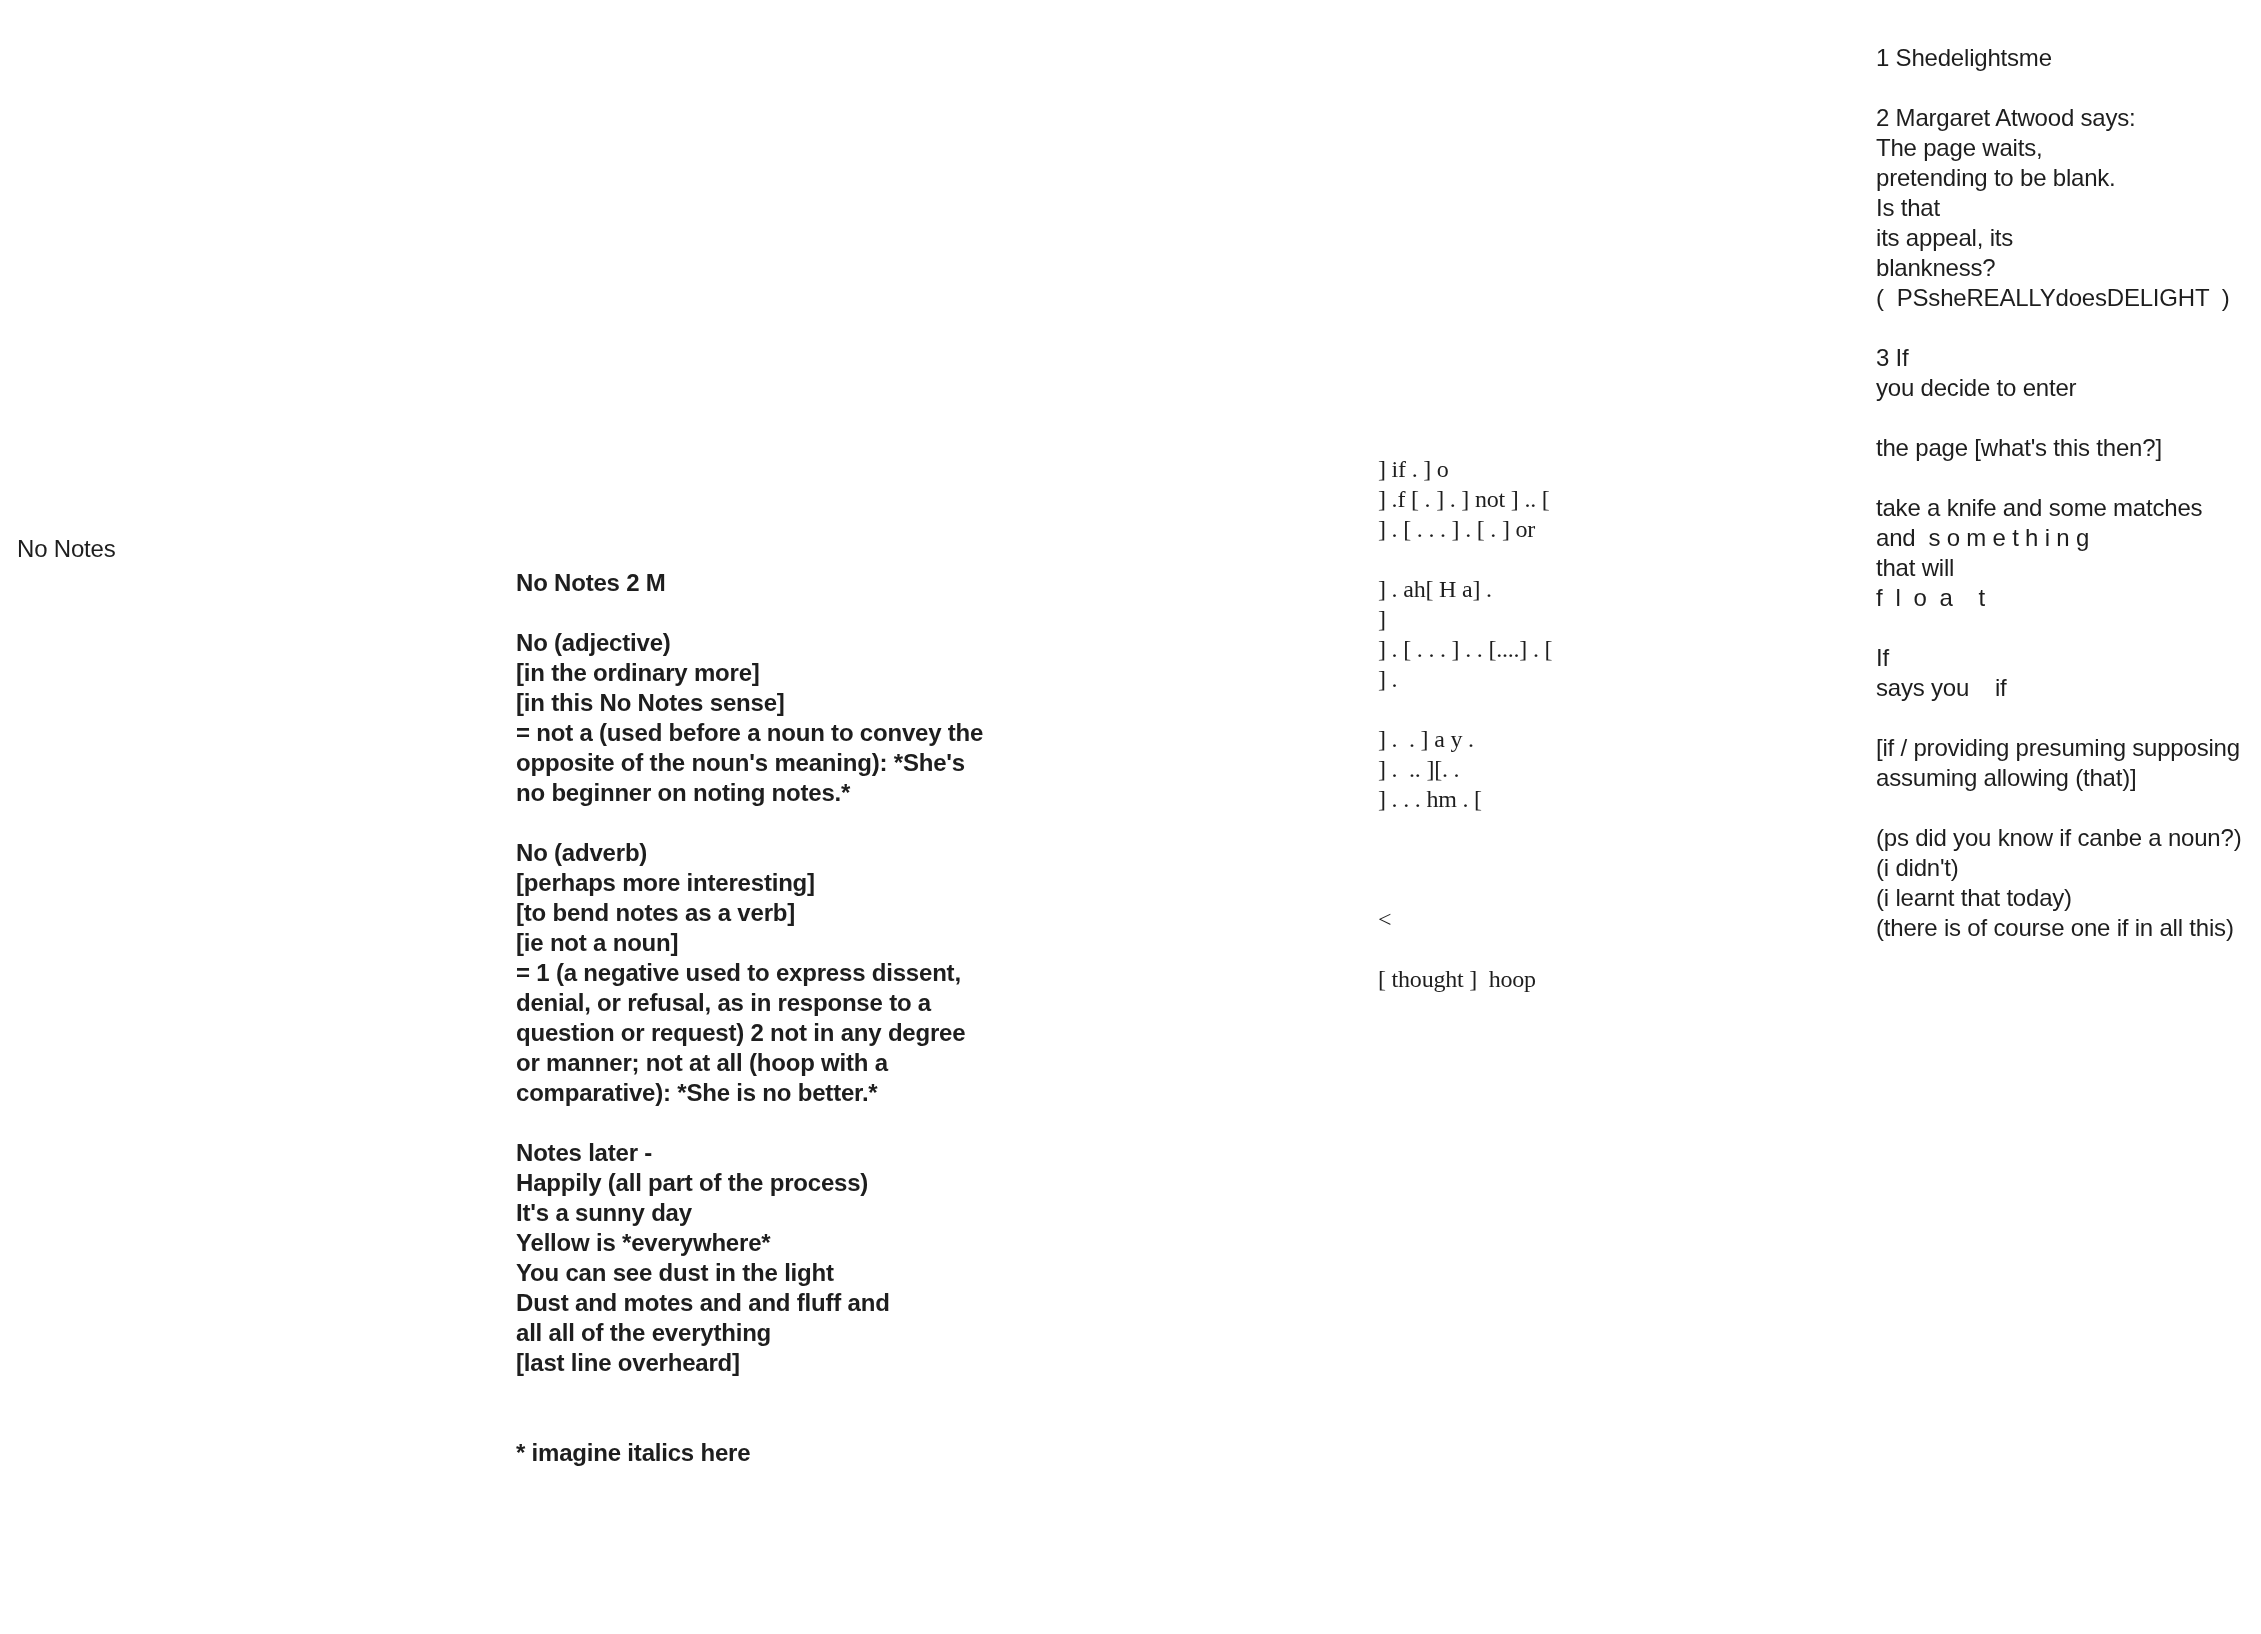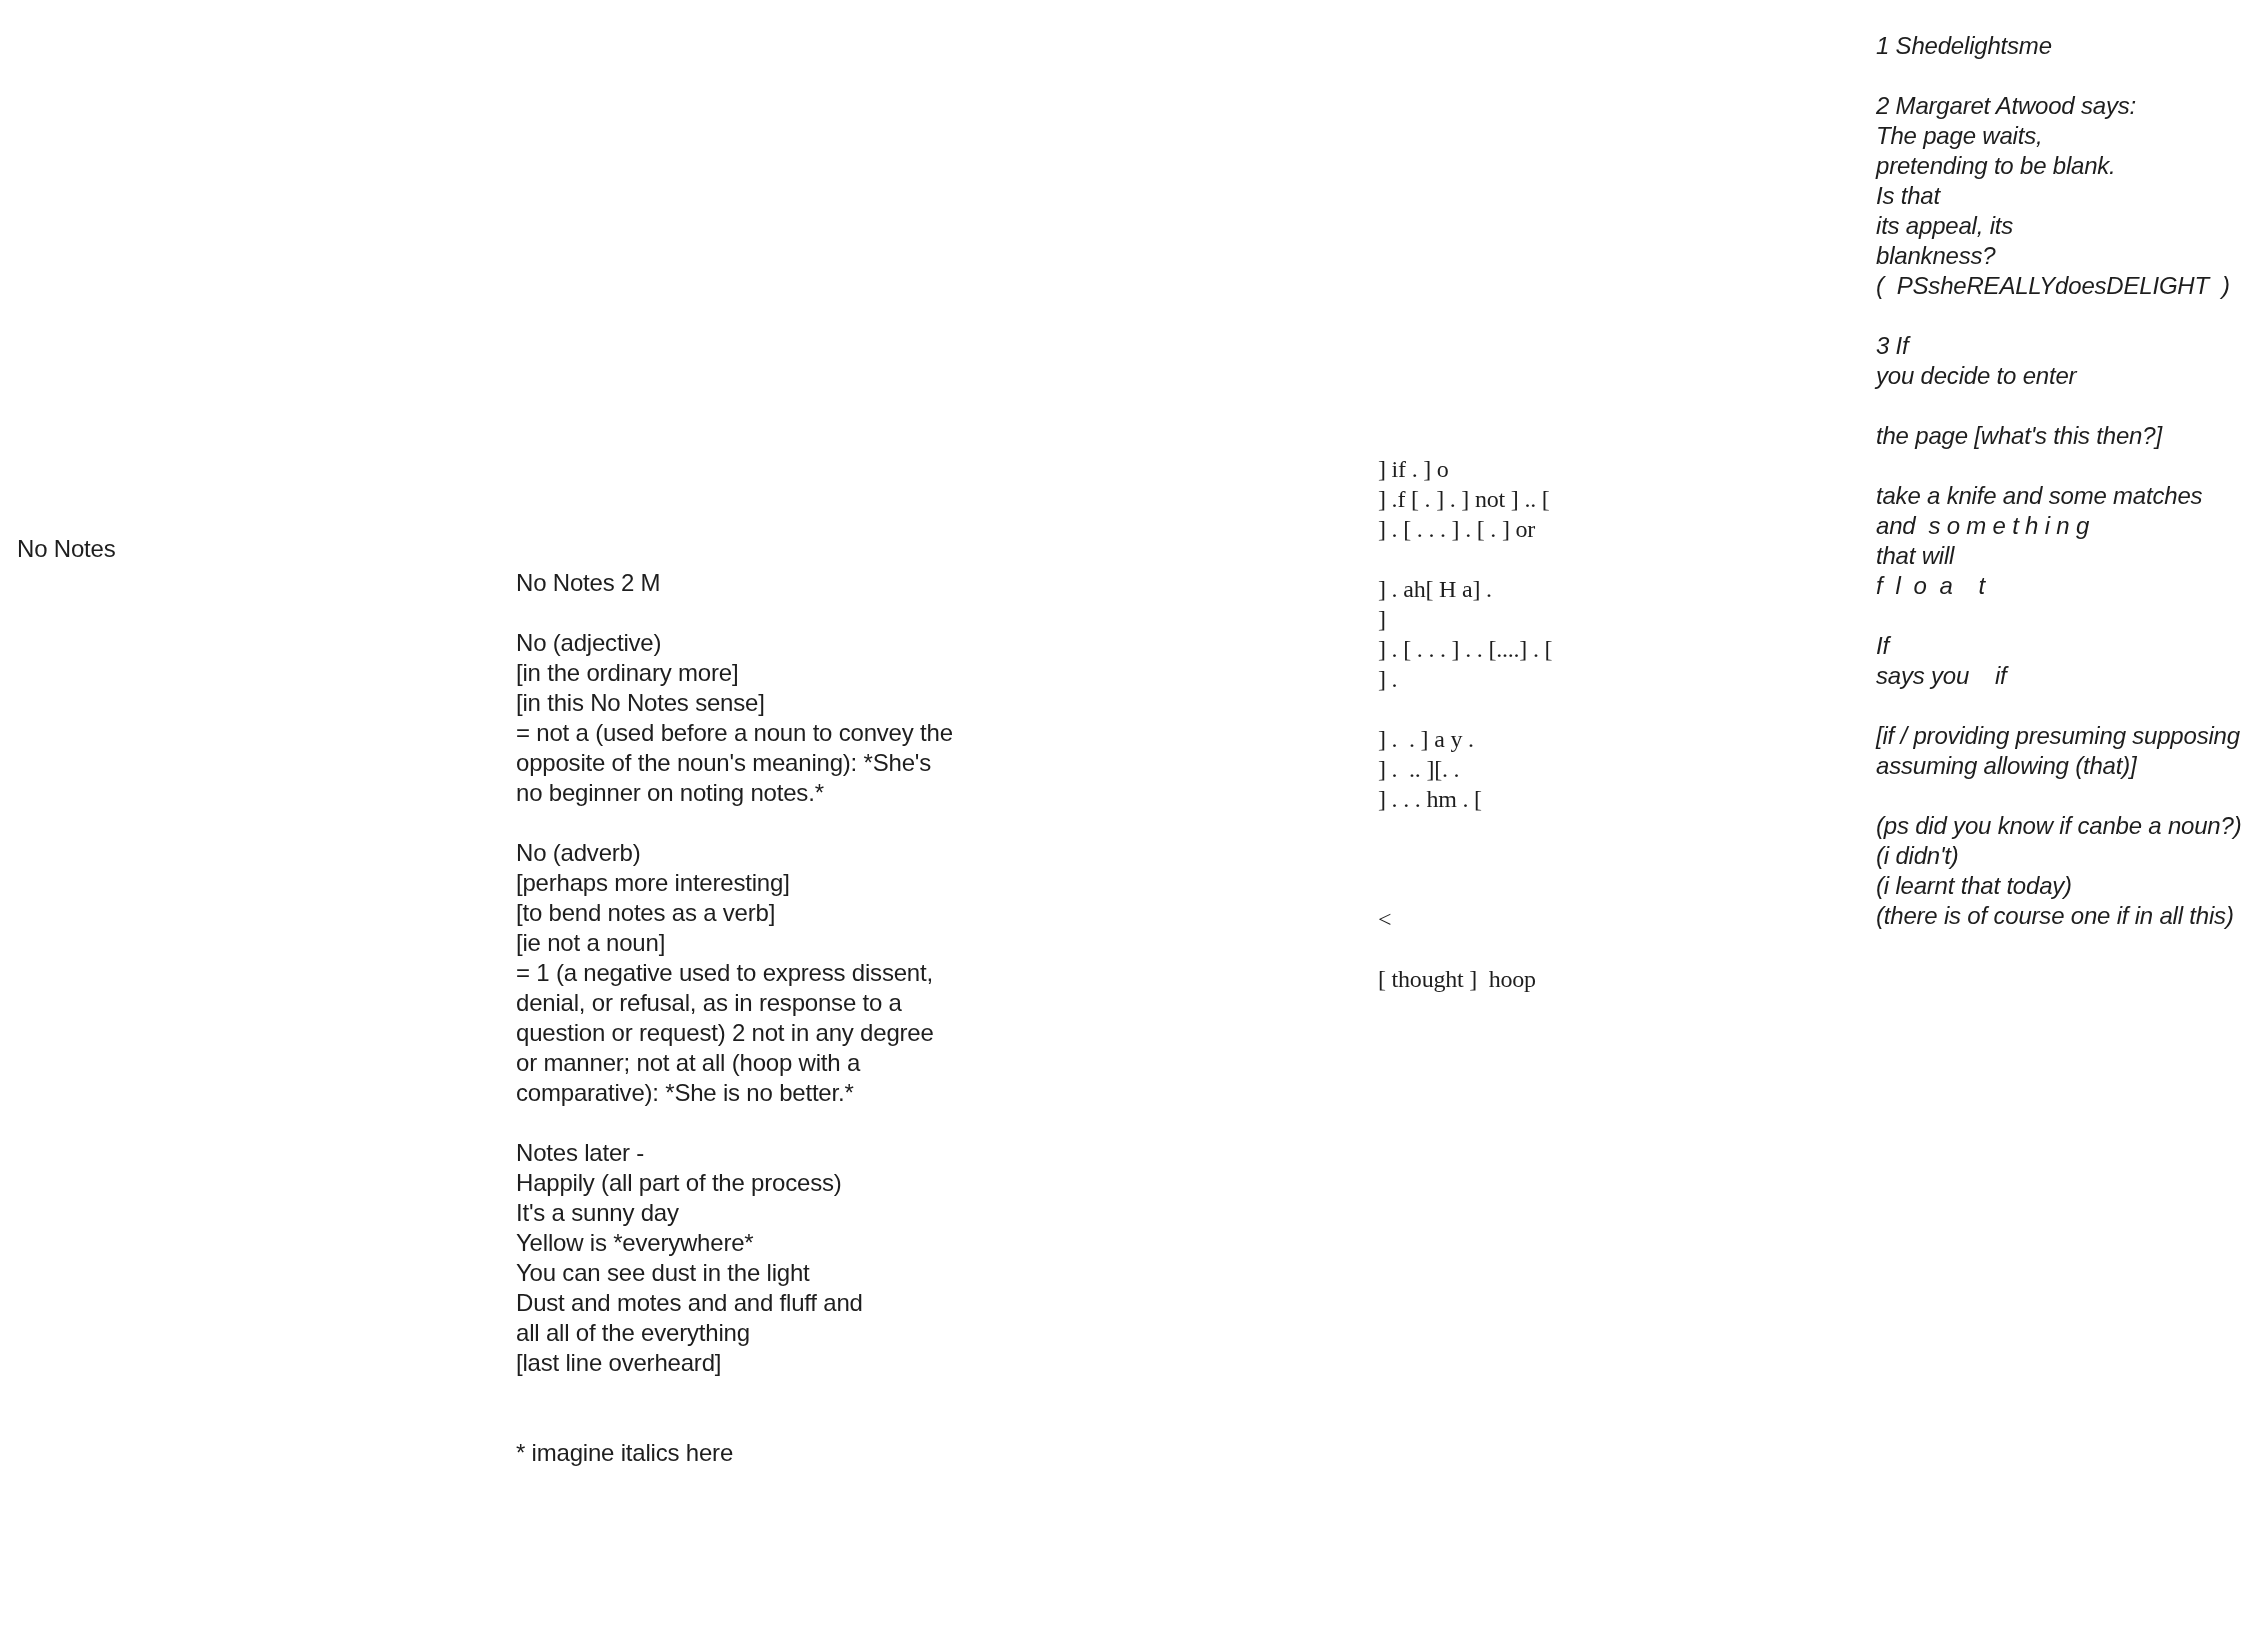--- a/index.html
+++ b/index.html
@@ -20,23 +20,23 @@
   }
   .textblock {
     position: absolute;
   }
   .textblock .line {
     height: 30px;
     line-height: 30px;
     white-space: pre;
   }
   #block-heading      { left: 17px;   top: 534px; text-align: center; }
-  #block-definitions  { left: 516px;  top: 568px; }
+  #block-definitions  { left: 516px;  top: 568px; font-weight: bold; }
   #block-brackets     { left: 1378px; top: 454px; font-family: Liberation Serif, serif; }
-  #block-poem         { left: 1876px; top: 31px; font-style: italic;  }
+  #block-poem         { left: 1876px; top: 43px;  }
 </style>
 </head>
 <body>
 
 <div class="page" style="background: rgb(255, 255, 255); color: rgb(30, 30, 30);">
 
   <div id="block-heading" class="textblock">
       <div class="line">No Notes</div>
     </div>
 

